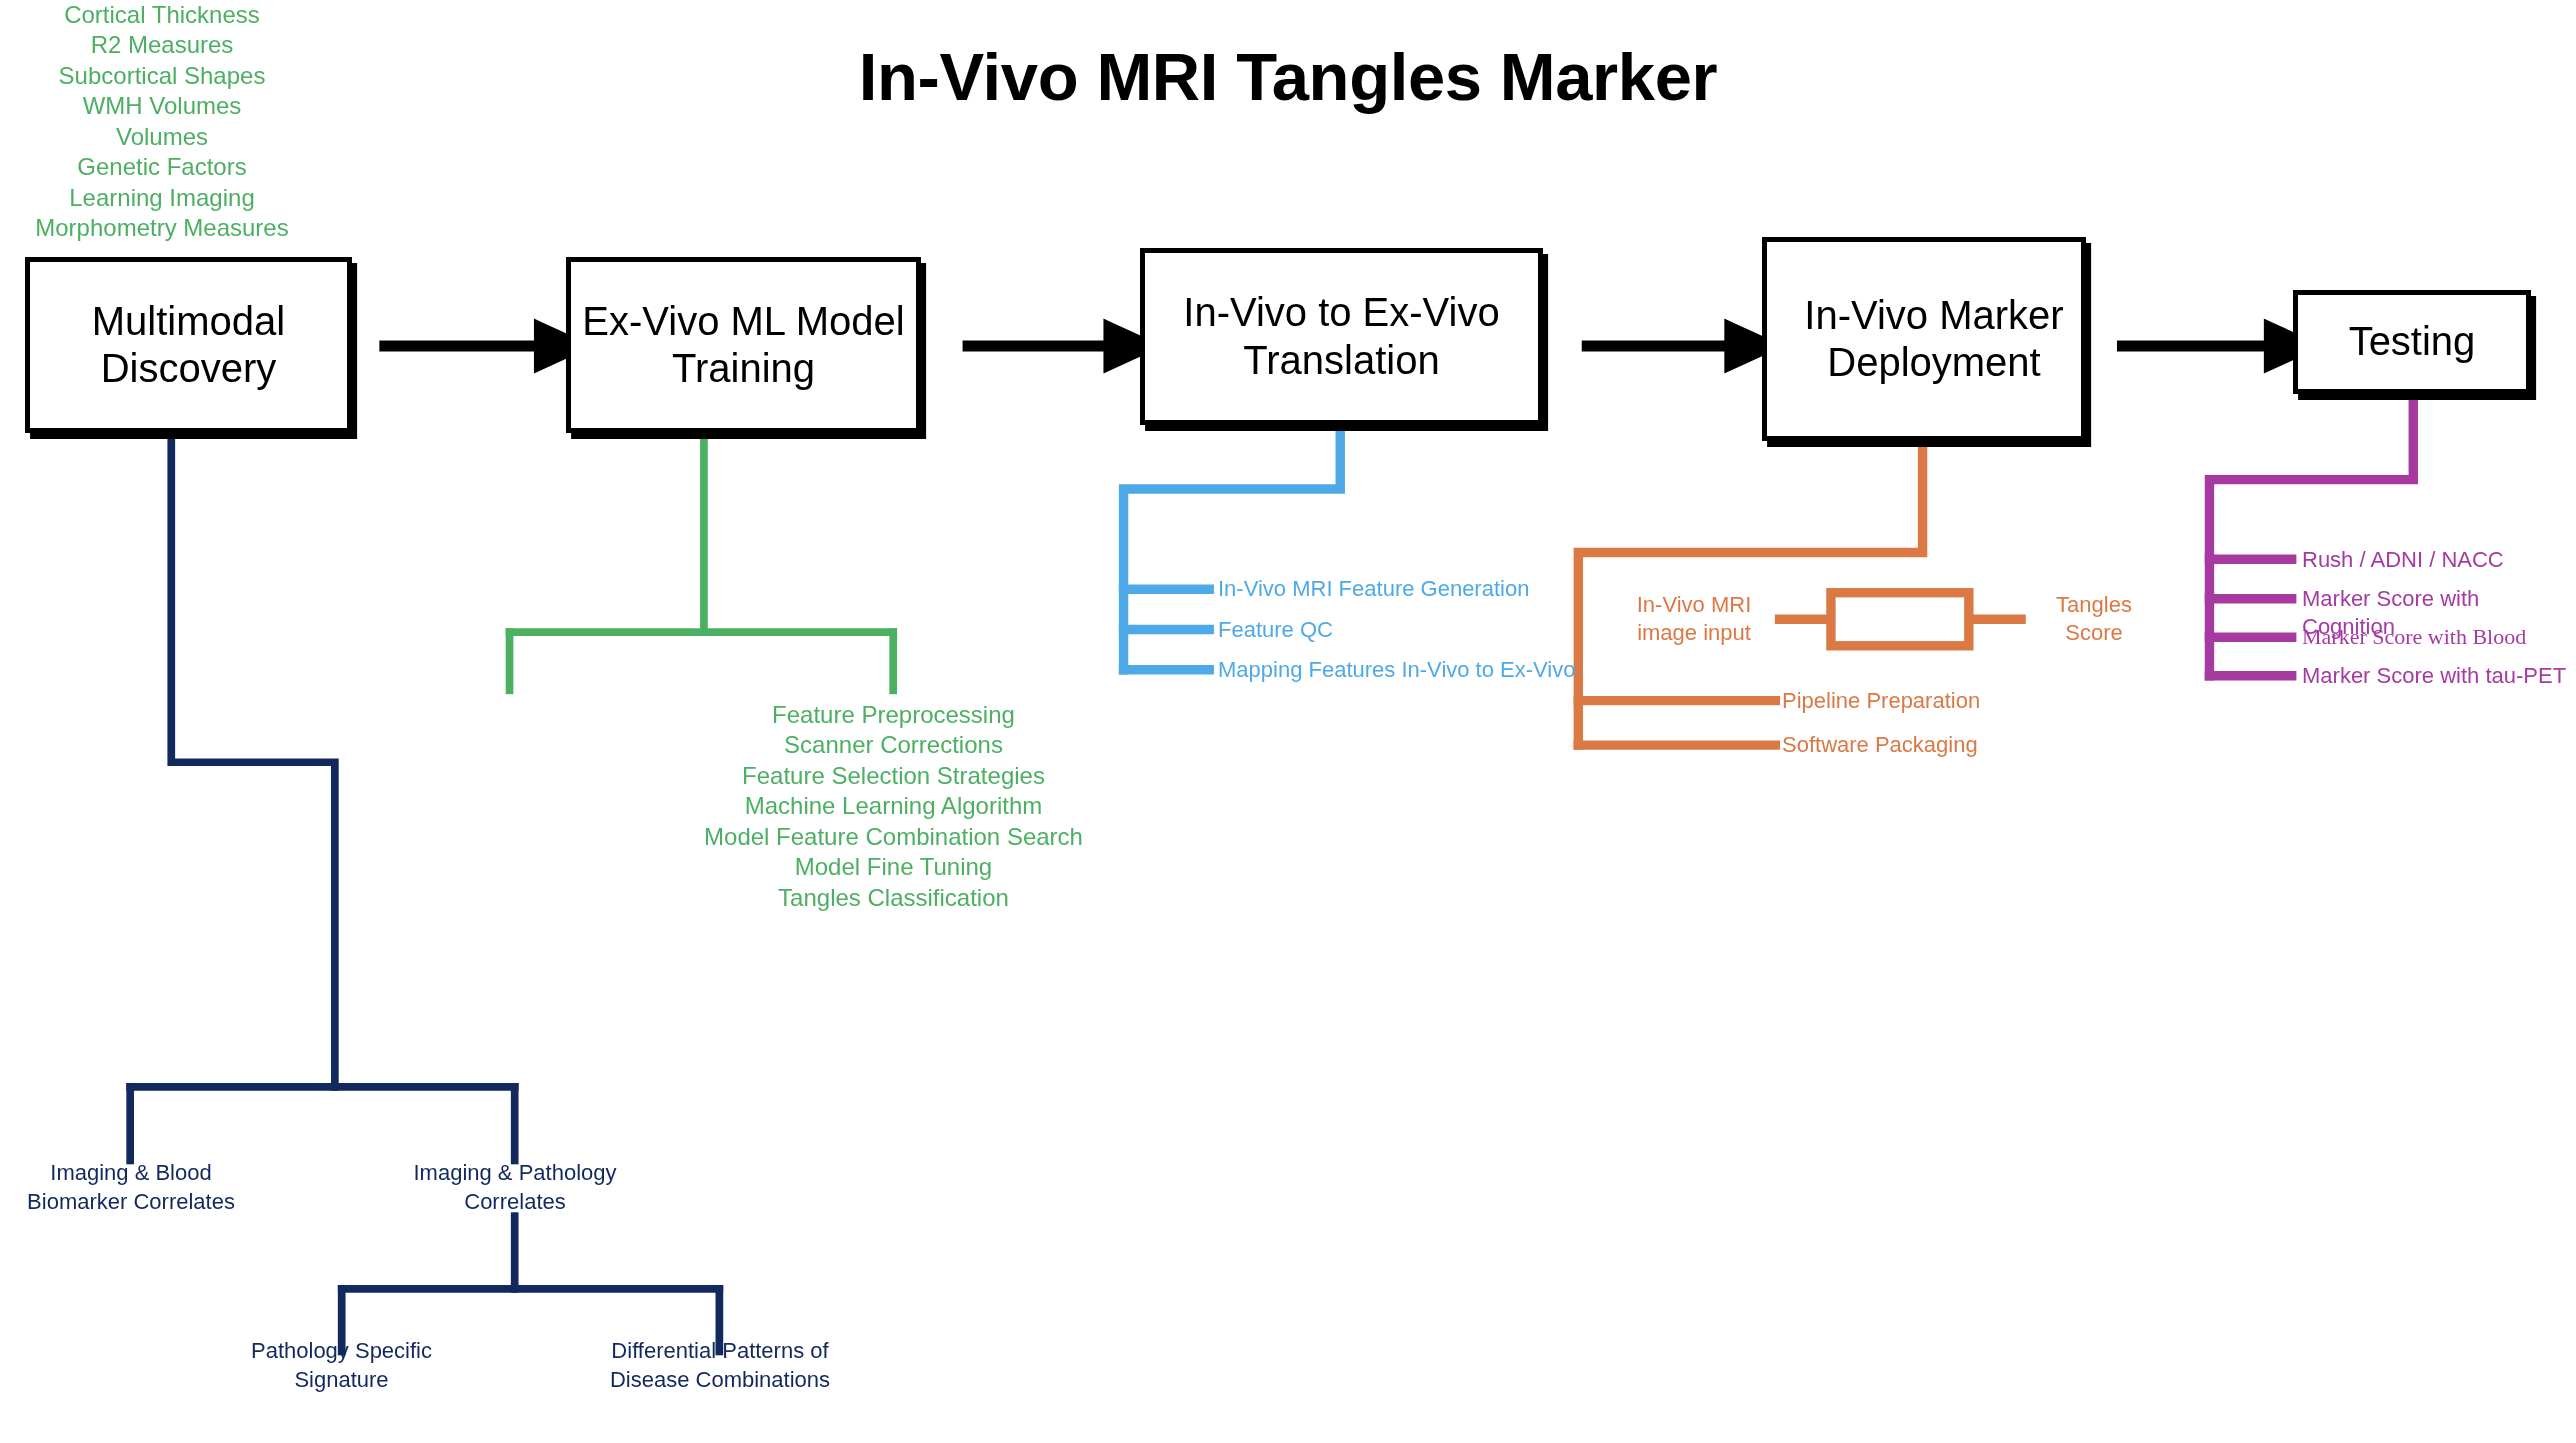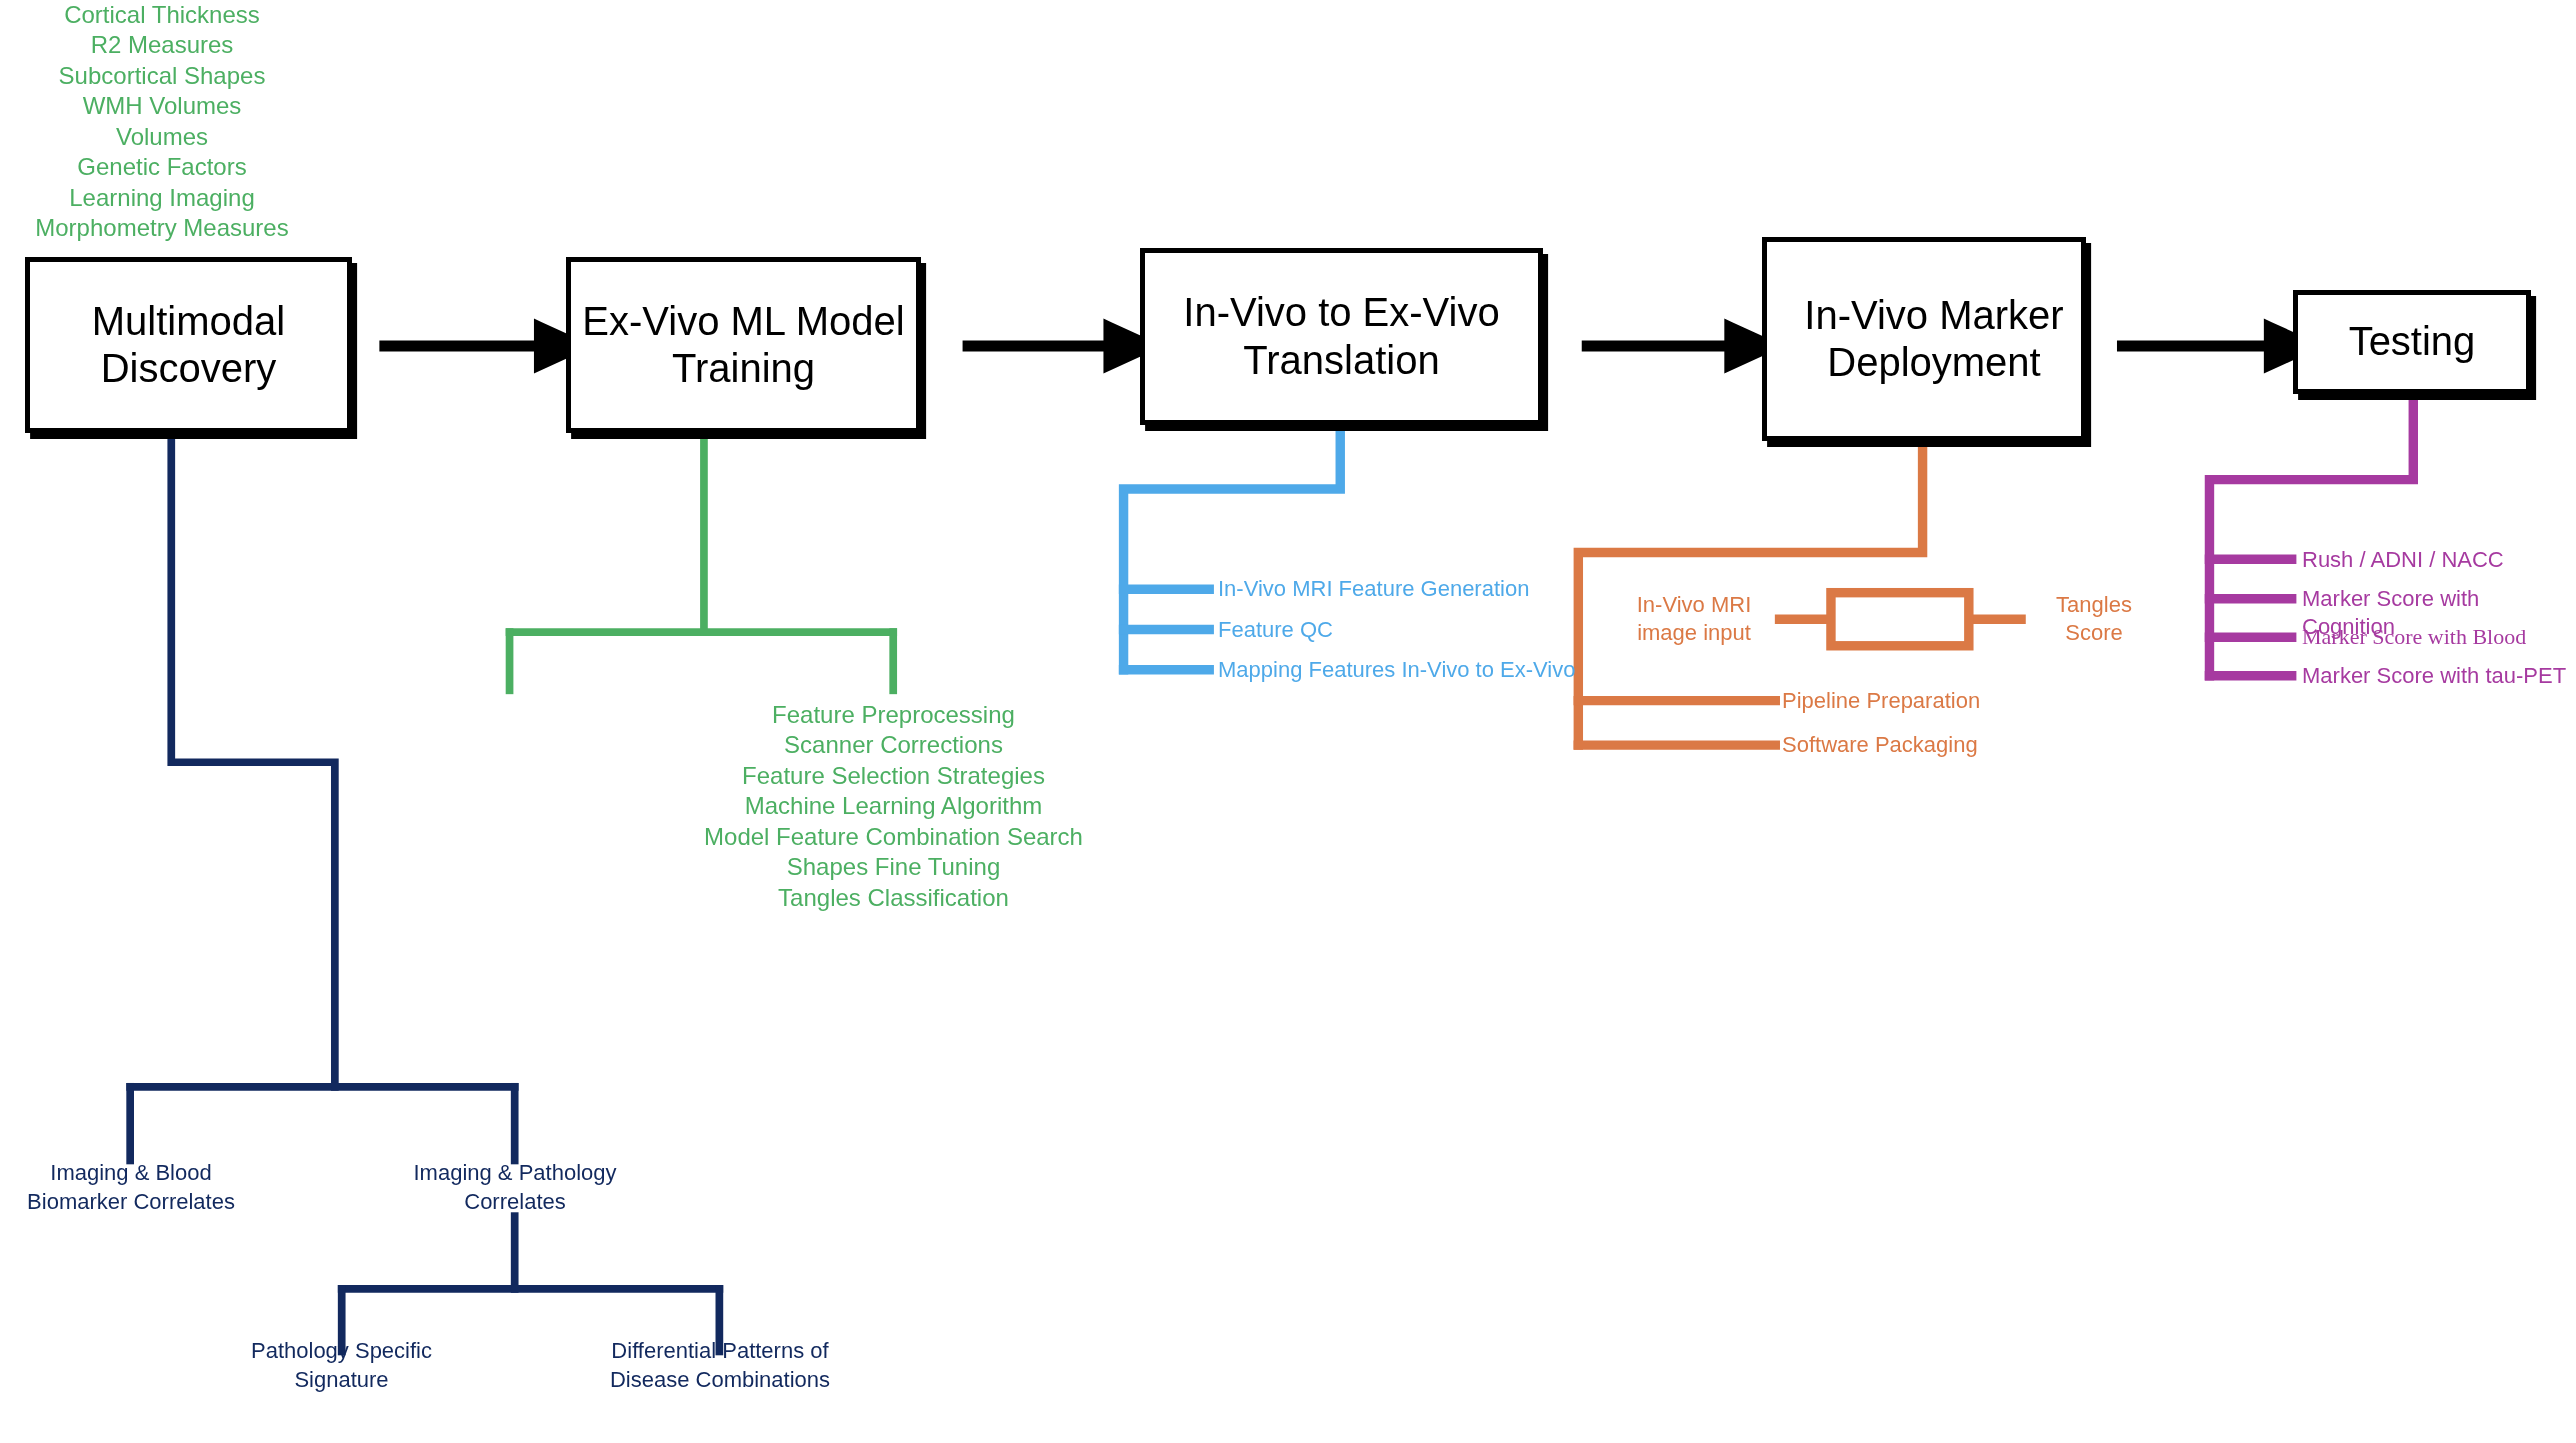--- a/index.html
+++ b/index.html
@@ -25,20 +25,21 @@
   .item-blue{font-size:22px;color:#4EA9E9;}
   .item-orange{font-size:22px;color:#DB7945;}
   .item-purple{font-size:22px;color:#A63AA0;}
   .item-navy{font-size:22px;color:#12295E;text-align:center;line-height:1.3;}
 </style>
 </head>
 <body>
 
 <div id="stage">
 
+  <div class="title">In-Vivo MRI Tangles Marker</div>
 
   <svg id="wires" viewBox="0 0 3008 1686">
 
     <g stroke="#000000" stroke-width="13" fill="#000000">
       <line x1="443" y1="404" x2="630" y2="404"></line>
       <polygon points="630,382 678,404 630,426"></polygon>
       <line x1="1124" y1="404" x2="1295" y2="404"></line>
       <polygon points="1295,382 1343,404 1295,426"></polygon>
       <line x1="1847" y1="404" x2="2020" y2="404"></line>
       <polygon points="2020,382 2068,404 2020,426"></polygon>
@@ -113,21 +114,21 @@
     <div>Genetic Factors</div>
     <div>Learning Imaging</div>
     <div>Morphometry Measures</div>
   </div>
   <div class="list-green" style="position:absolute;left:681px;top:700px;width:425px;">
     <div>Feature Preprocessing</div>
     <div>Scanner Corrections</div>
     <div>Feature Selection Strategies</div>
     <div>Machine Learning Algorithm</div>
     <div>Model Feature Combination Search</div>
-    <div>Shapes Fine Tuning</div>
+    <div>Model Fine Tuning</div>
     <div>Tangles Classification</div>
   </div>
 
   <div class="lbl l item-blue" style="left:1218px;top:575px;">In-Vivo MRI Feature Generation</div>
   <div class="lbl l item-blue" style="left:1218px;top:616px;">Feature QC</div>
   <div class="lbl l item-blue" style="left:1218px;top:656px;">Mapping Features In-Vivo to Ex-Vivo</div>
 
   <div class="lbl c item-orange" style="left:1610px;top:591px;width:168px;">In-Vivo MRI
 image input</div>
   <div class="lbl c item-orange" style="left:2030px;top:591px;width:128px;">Tangles

